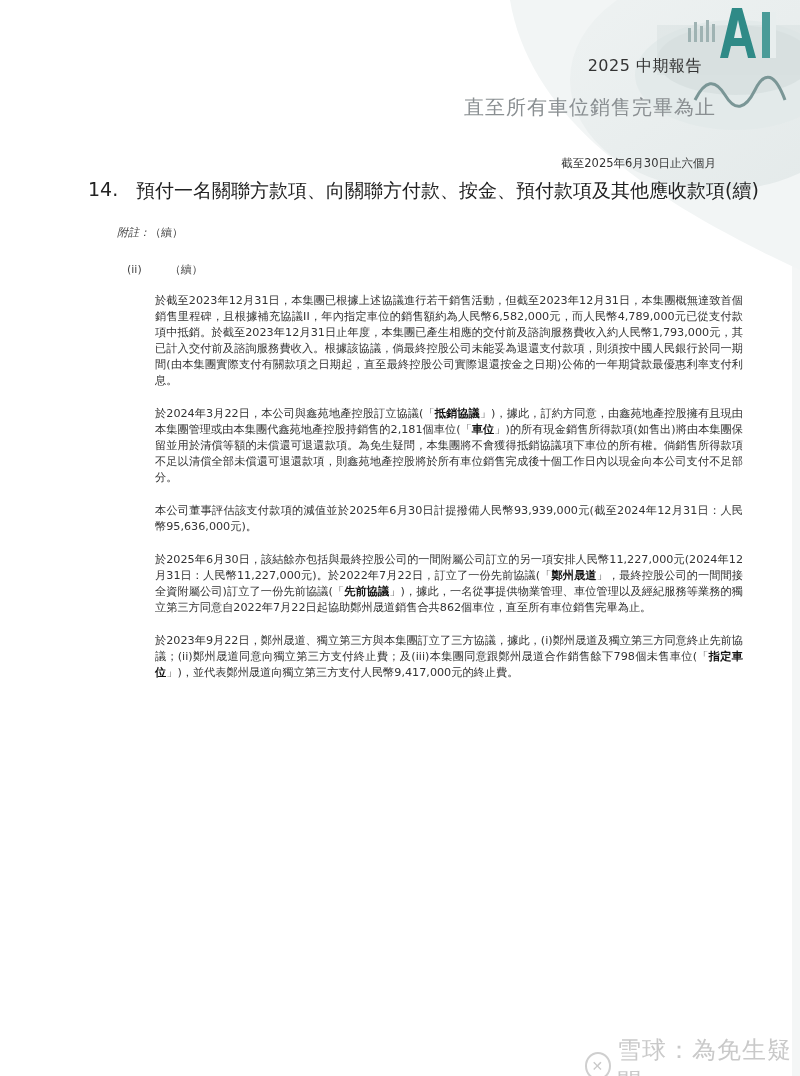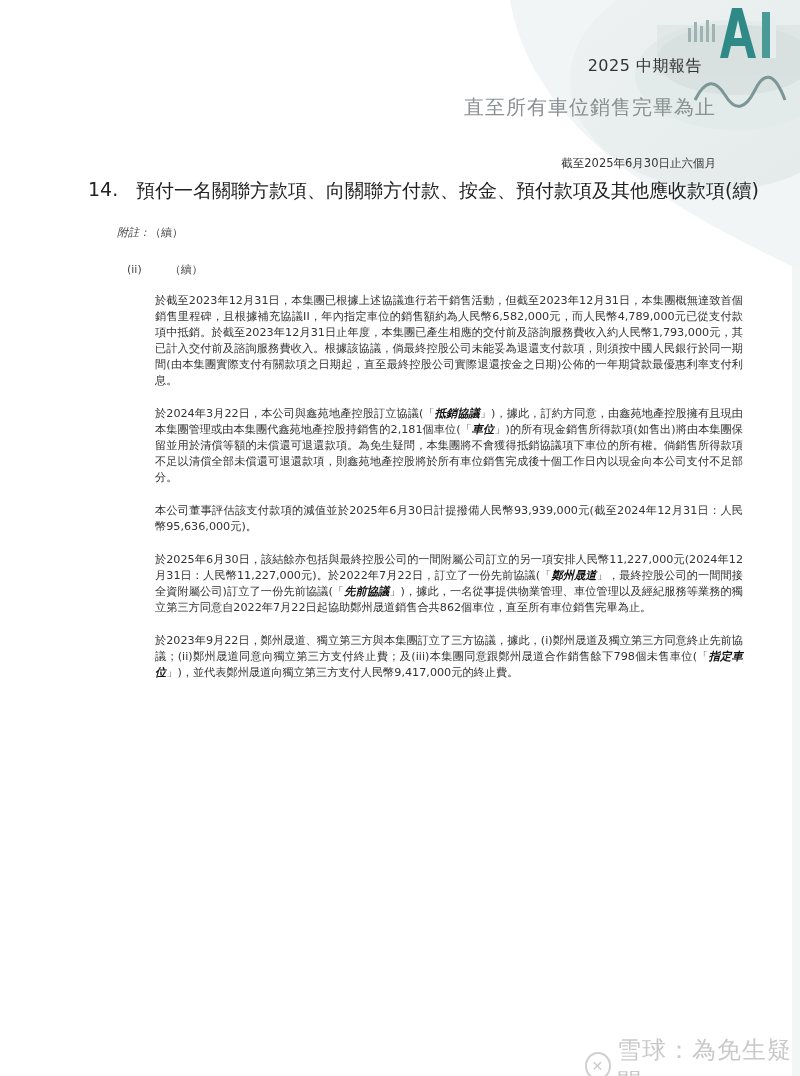--- a/index.html
+++ b/index.html
@@ -41,21 +41,21 @@
   .sub-label {
     position:absolute; top:262px; left:127px; font-size:11px; color:#444;
   }
   .sub-label .cont { margin-left:28px; }
   .body {
     position:absolute; top:293px; left:155px; width:588px;
     font-size:11.2px; line-height:16px; color:#333;
     text-align:justify;
   }
   .body p { margin:0 0 17px 0; }
-  .body b { font-weight:bold; color:#111;font-style:italic; }
+  .body b { font-weight:bold; color:#111; }
   .watermark {
     position:absolute; left:585px; top:1034px;
     display:flex; align-items:center; gap:6px;
     color:#c9c9c9; font-size:24px; letter-spacing:1px;
   }
   .wm-logo {
     width:24px; height:24px; border:2px solid #cfcfcf; border-radius:50%;
     display:flex; align-items:center; justify-content:center;
     font-size:14px; color:#c9c9c9;
   }

